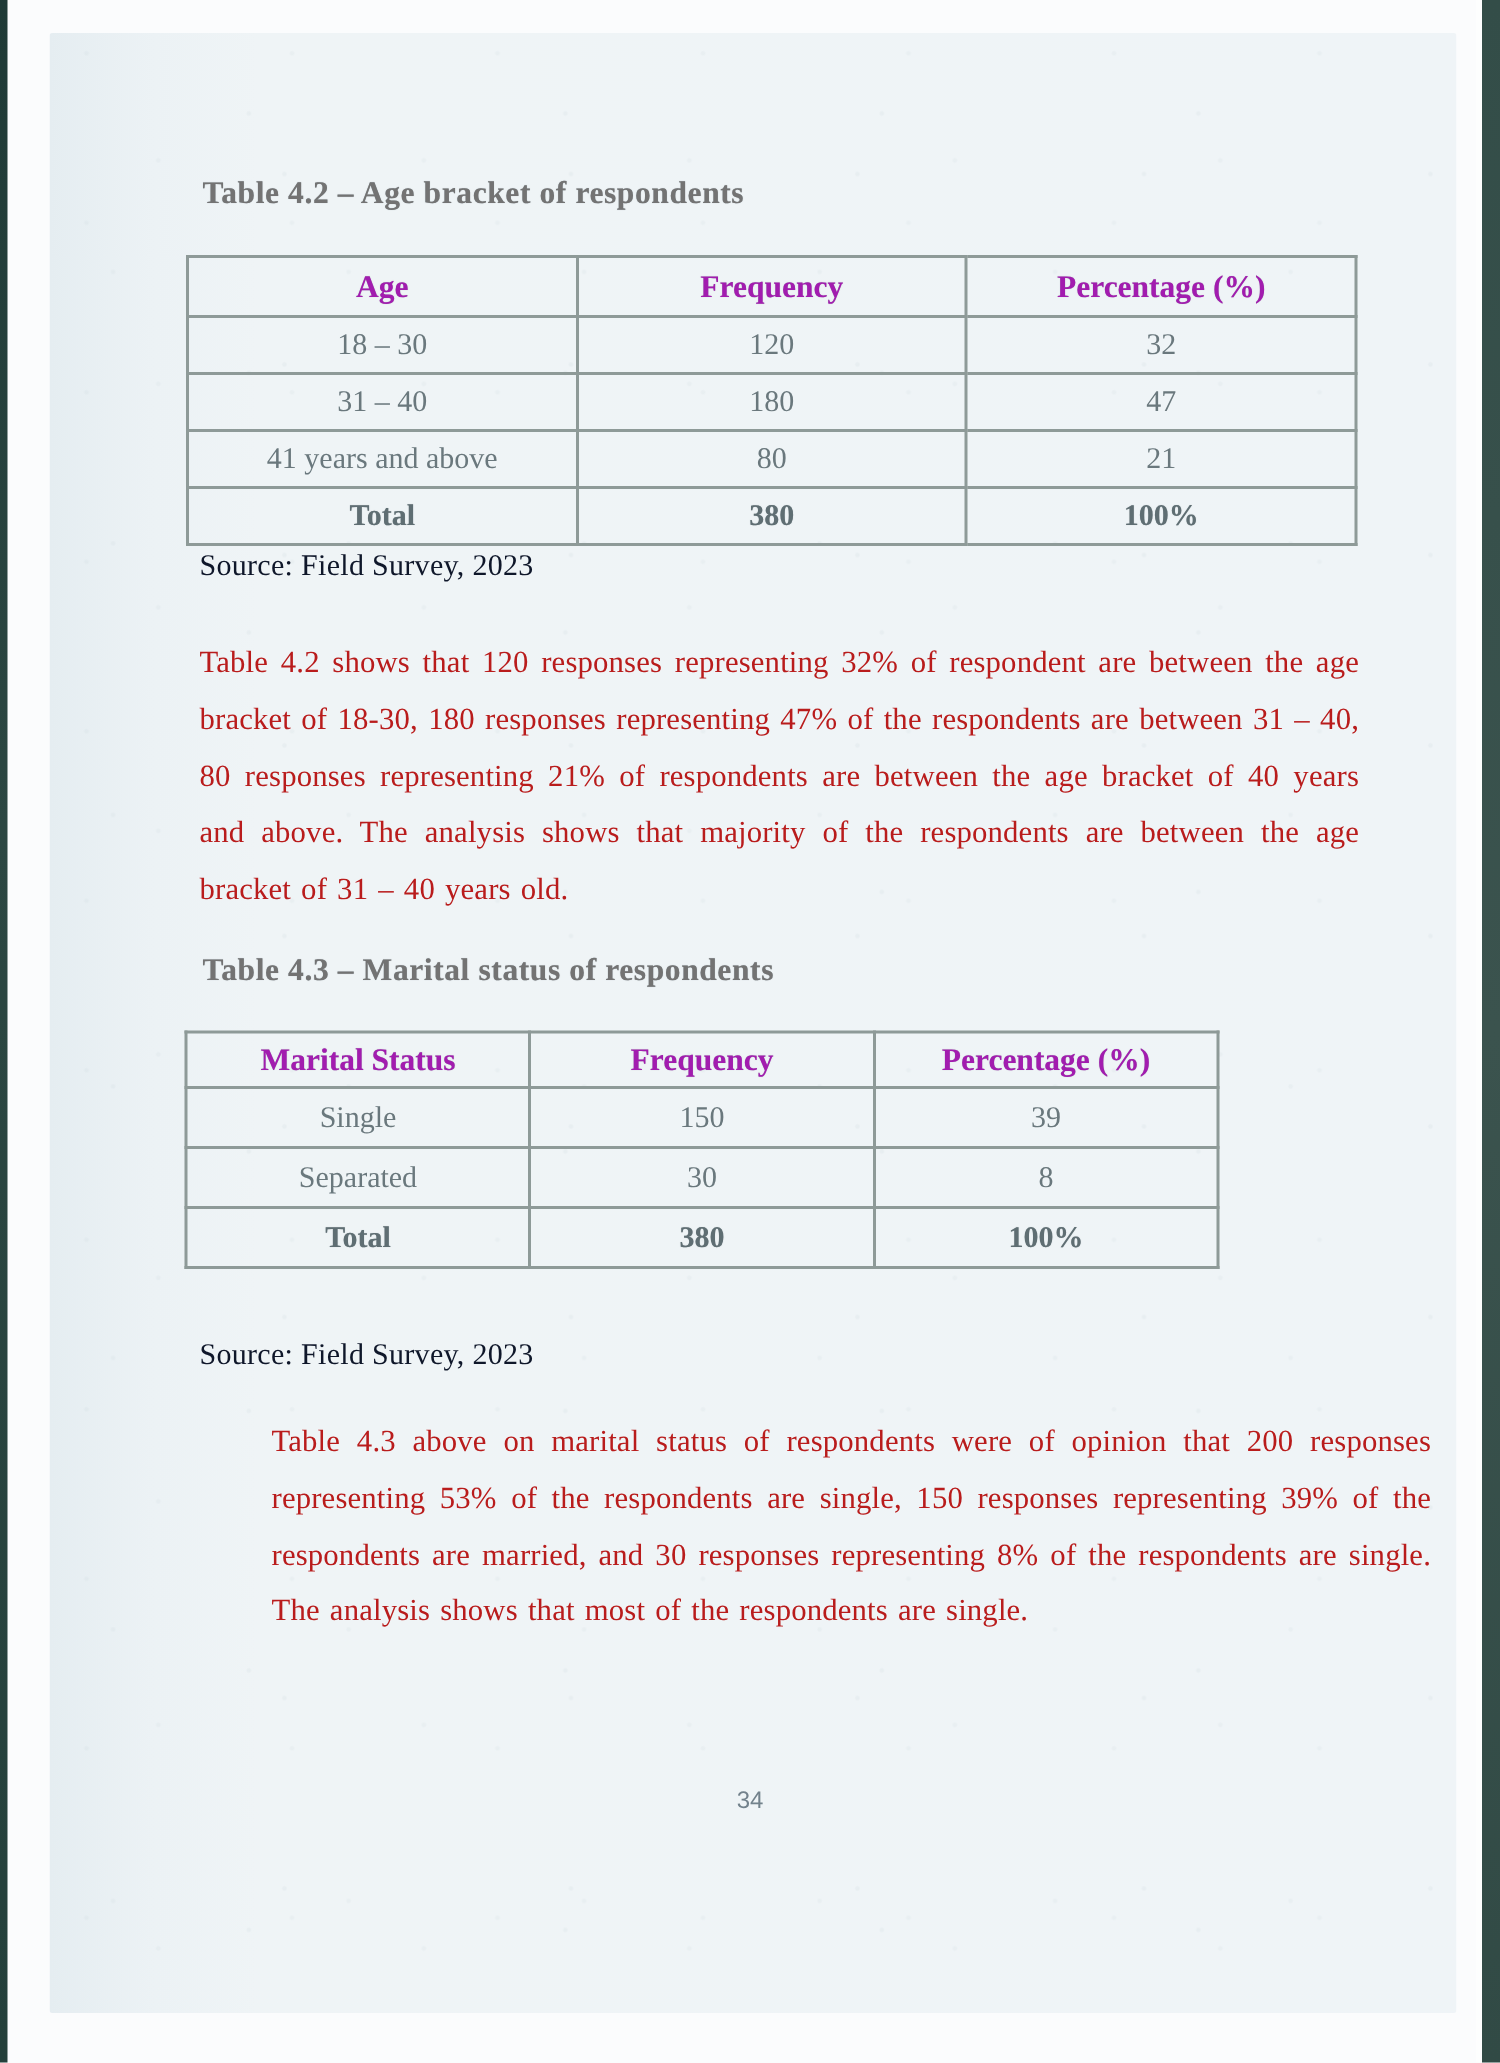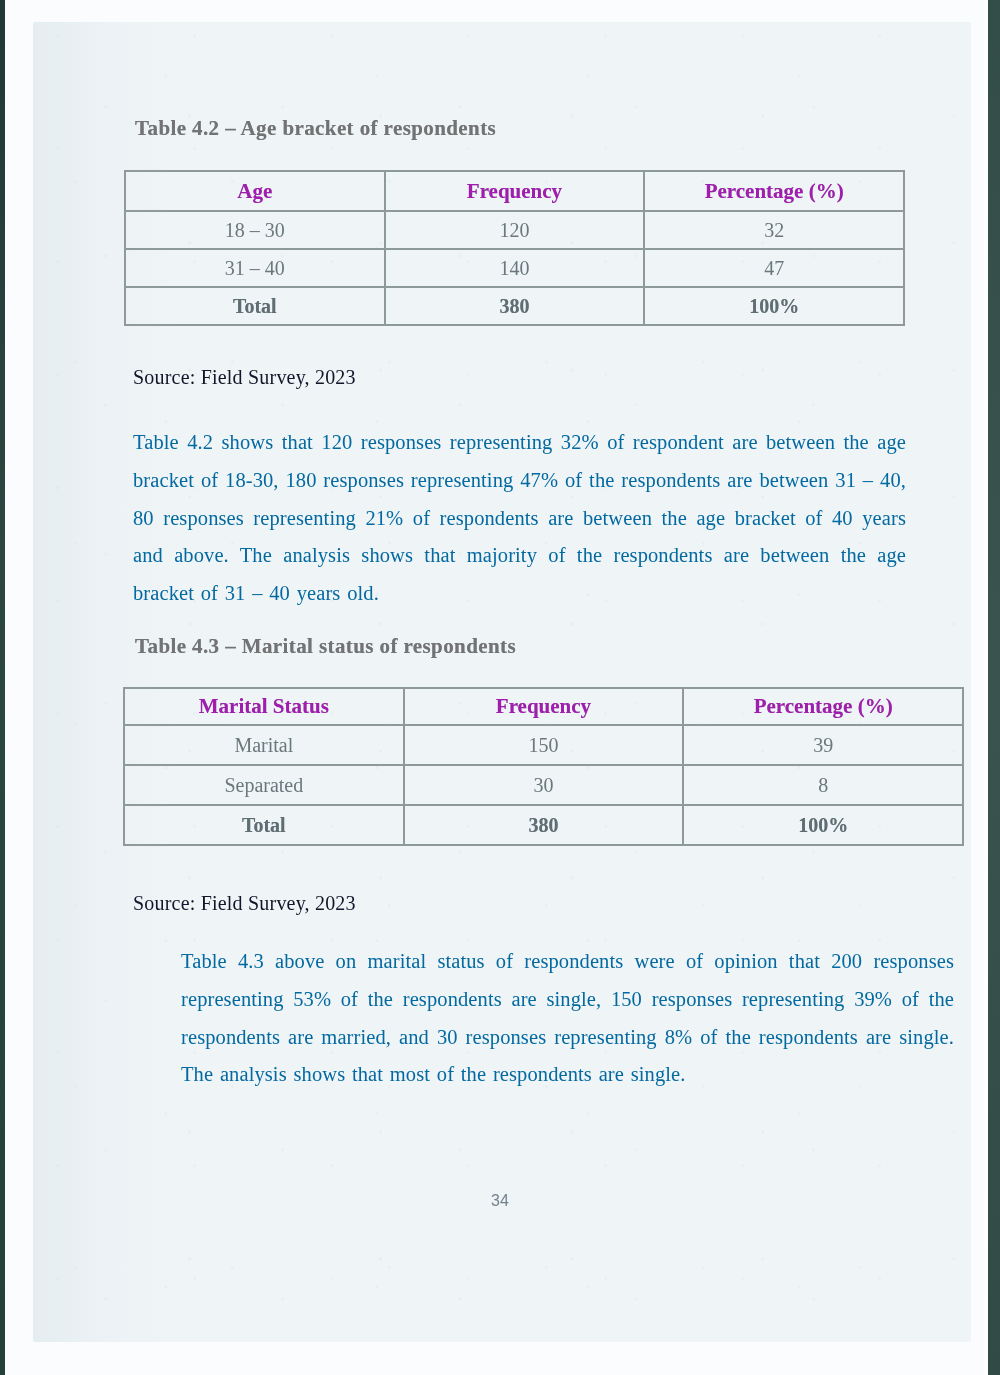--- a/index.html
+++ b/index.html
@@ -45,21 +45,21 @@
     text-shadow:0 0 0.5px rgba(84,101,112,0.55);
   }
   #title1 { top:116px; }
   #title2 { top:634px; }
 
   table {
     border-collapse:collapse; table-layout:fixed;
     font-size:20px; color:#6a787d;
   }
   #table1 { position:absolute; left:124px; top:170px; width:781px; }
-  #table2 { position:absolute; left:123px; top:687px; width:841px;padding-left:32px; }
+  #table2 { position:absolute; left:123px; top:687px; width:690px;padding-left:32px; }
   col { width:33.33%; }
   th, td {
     border:2px solid #8e9a98;
     text-align:center; vertical-align:middle;
     padding:0 6px;
   }
   th {
     font-weight:700; font-size:21px; color:#a21caf;
     text-shadow:0 0 0.5px rgba(93,109,115,0.5);
   }
@@ -75,21 +75,21 @@
   .source {
     position:absolute; left:133px;
     font-size:20px; color:#0f172a; letter-spacing:0.2px;
   }
   #source1 { top:366px; }
   #source2 { top:892px; }
 
   .analysis {
     position:absolute; left:133px; width:773px;
     font-size:20.5px; line-height:37.8px;
-    color:#0369a1; text-align:justify;
+    color:#b91c1c; text-align:justify;
     word-spacing:1.5px; letter-spacing:0.1px;
   }
   #para1 { top:424px; }
   #para2 { top:943px;margin-left:48px; }
 
   .page-number {
     position:absolute; left:0; top:1192px; width:1000px;
     text-align:center;
     font-family:"Liberation Sans", sans-serif;
     font-size:16px; color:#73828c;
@@ -120,22 +120,27 @@
       </tr>
     </thead>
     <tbody>
       <tr>
         <td>18 – 30</td>
         <td>120</td>
         <td>32</td>
       </tr>
       <tr>
         <td>31 – 40</td>
-        <td>140</td>
+        <td>180</td>
         <td>47</td>
+      </tr>
+      <tr>
+        <td>41 years and above</td>
+        <td>80</td>
+        <td>21</td>
       </tr>
       <tr class="total-row">
         <td>Total</td>
         <td>380</td>
         <td>100%</td>
       </tr>
     </tbody>
   </table>
 
   <div id="source1" class="source">Source: Field Survey, 2023</div>
@@ -152,21 +157,21 @@
       </colgroup>
     <thead>
       <tr>
         <th>Marital Status</th>
         <th>Frequency</th>
         <th>Percentage (%)</th>
       </tr>
     </thead>
     <tbody>
       <tr>
-        <td>Marital</td>
+        <td>Single</td>
         <td>150</td>
         <td>39</td>
       </tr>
       <tr>
         <td>Separated</td>
         <td>30</td>
         <td>8</td>
       </tr>
       <tr class="total-row">
         <td>Total</td>

